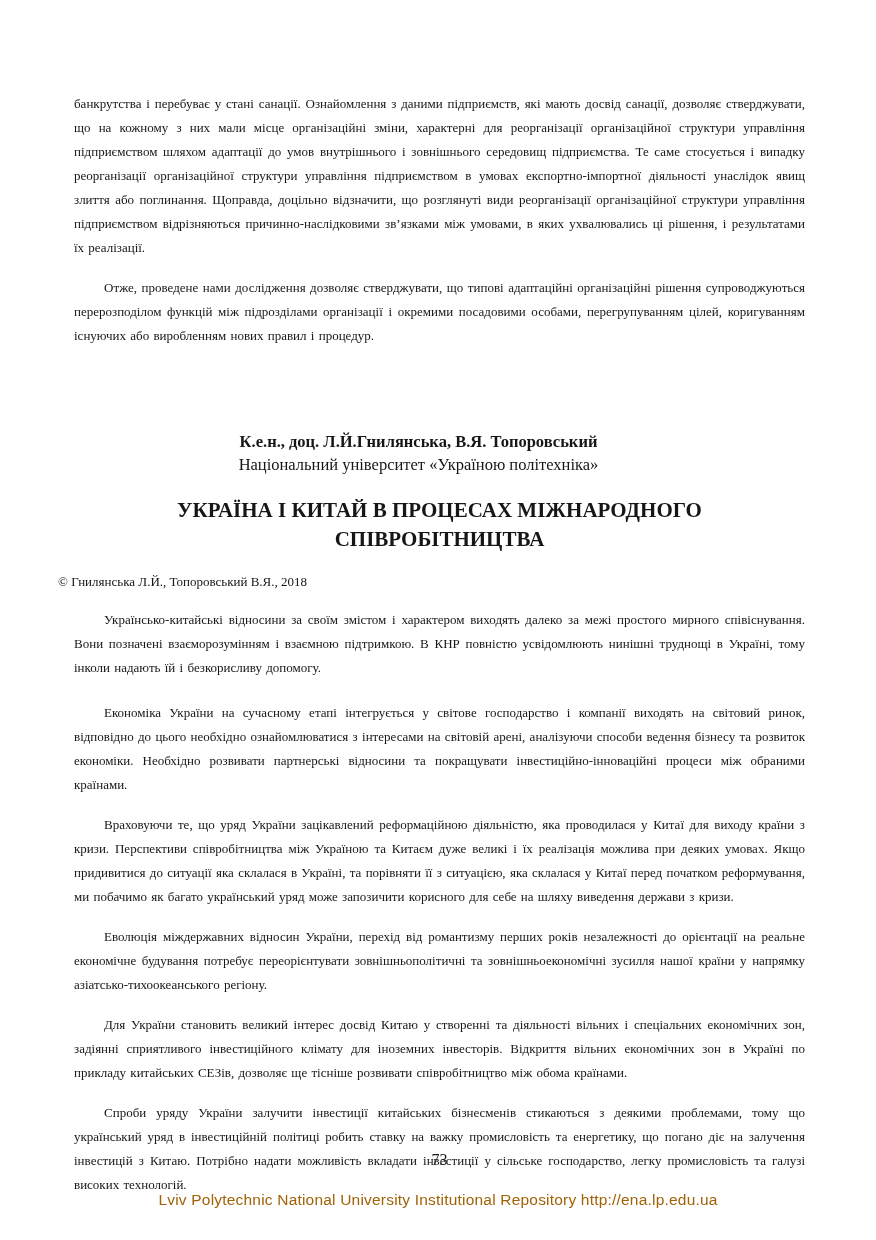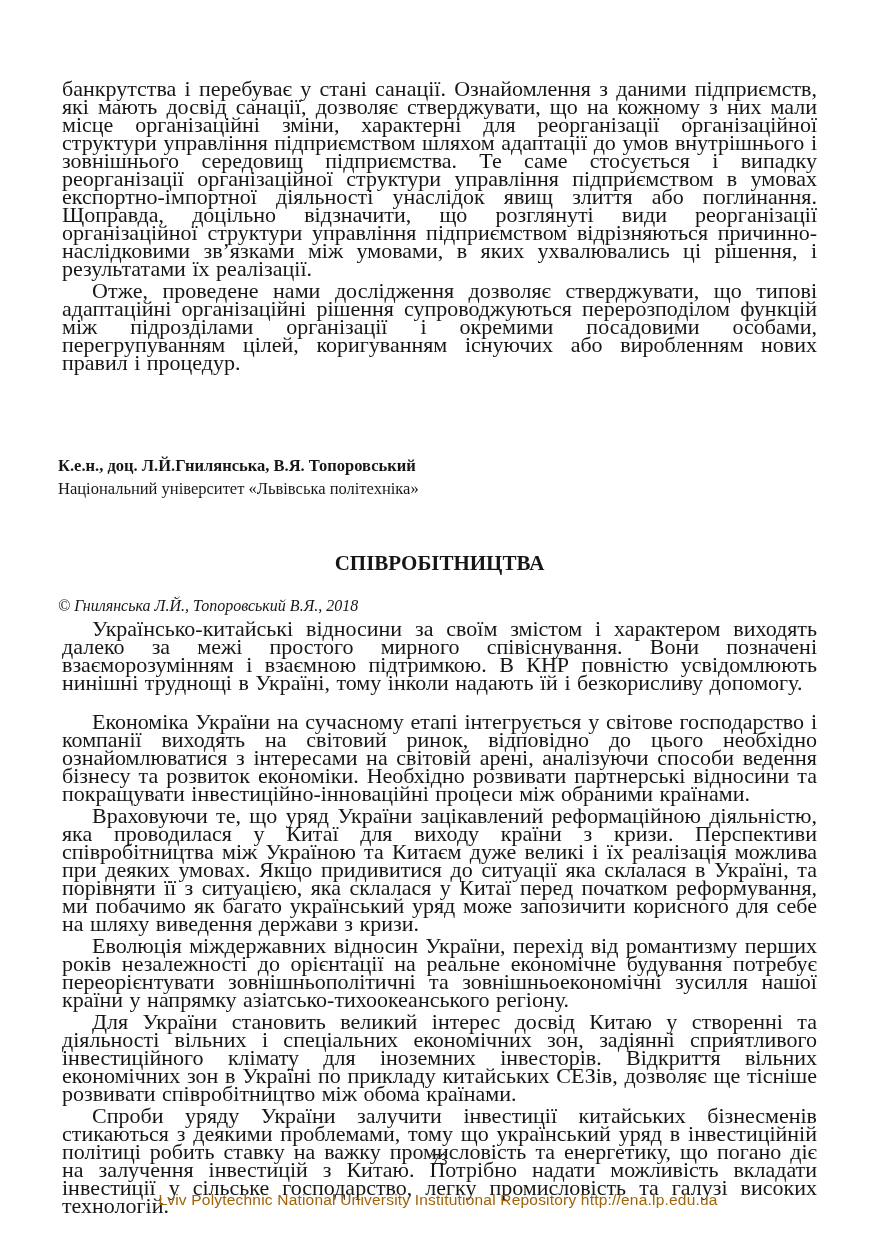--- a/index.html
+++ b/index.html
@@ -10,49 +10,48 @@
     font-family: "Liberation Serif", "DejaVu Serif", serif;
     color: #161616;
     overflow: hidden;
   }
   .page { position: absolute; inset: 0; background: #ffffff; }
   .content {
     position: absolute;
     left: 58px; right: 55px; top: 0;
   }
   .body-par {
-    margin: 4px;
+    margin: 16px;
     text-align: justify;
-    font-size: 22px;
-    line-height: 18px;
+    font-size: 13px;
+    line-height: 24px;
     text-indent: 30px;
     word-spacing: 1px;
   }
   .body-par.no-indent { text-indent: 0; }
   .first-block { padding-top: 76px; }
   .author-block {
     margin-top: 82px;
-    text-align: left;
+    text-align: center;
     padding-right: 42px;
     font-size: 16.5px;
     line-height: 23px;
   }
   .authors { font-weight: bold; }
   .affiliation { font-weight: normal; }
   .article-title {
     margin: 20px 0 0 0;
     text-align: center;
     font-size: 21px;
     line-height: 29px;
     font-weight: bold;
   }
   .copyright {
     margin: 17px 0 0 0;
-    font-style: italic;
-    font-size: 16px;
+    font-size: 13px;
     line-height: 21px;
   }
   .body-start { margin-top: 21px; }
   .page-number {
     position: absolute;
     top: 1150px; left: 58px; right: 55px;
     text-align: center;
     font-size: 16px;
     line-height: 20px;
     color: #1c1c1c;
@@ -73,25 +72,25 @@
 
 <div class="page">
   <div class="content">
 
     <p class="body-par no-indent first-block">банкрутства і перебуває у стані санації. Ознайомлення з даними підприємств, які мають досвід санації, дозволяє стверджувати, що на кожному з них мали місце організаційні зміни, характерні для реорганізації організаційної структури управління підприємством шляхом адаптації до умов внутрішнього і зовнішнього середовищ підприємства. Те саме стосується і випадку реорганізації організаційної структури управління підприємством в умовах експортно-імпортної діяльності унаслідок явищ злиття або поглинання. Щоправда, доцільно відзначити, що розглянуті види реорганізації організаційної структури управління підприємством відрізняються причинно-наслідковими зв’язками між умовами, в яких ухвалювались ці рішення, і результатами їх реалізації.</p>
 
     <p class="body-par">Отже, проведене нами дослідження дозволяє стверджувати, що типові адаптаційні організаційні рішення супроводжуються перерозподілом функцій між підрозділами організації і окремими посадовими особами, перегрупуванням цілей, коригуванням існуючих або виробленням нових правил і процедур.</p>
 
     <div class="author-block">
       <div class="authors">К.е.н., доц. Л.Й.Гнилянська, В.Я. Топоровський</div>
-      <div class="affiliation">Національний університет «Львівська політехніка»</div>
+      <div class="affiliation">Національний університет «Україною політехніка»</div>
     </div>
 
     <h1 class="article-title">
-      <br>
+      <span>УКРАЇНА І КИТАЙ В ПРОЦЕСАХ МІЖНАРОДНОГО</span><br>
       <span>СПІВРОБІТНИЦТВА</span>
     </h1>
 
     <p class="copyright">© Гнилянська Л.Й., Топоровський В.Я., 2018</p>
 
     <p class="body-par">Українсько-китайські відносини за своїм змістом і характером виходять далеко за межі простого мирного співіснування. Вони позначені взаєморозумінням і взаємною підтримкою. В КНР повністю усвідомлюють нинішні труднощі в Україні, тому інколи надають їй і безкорисливу допомогу.</p>
 
     <p class="body-par body-start">Економіка України на сучасному етапі інтегрується у світове господарство і компанії виходять на світовий ринок, відповідно до цього необхідно ознайомлюватися з інтересами на світовій арені, аналізуючи способи ведення бізнесу та розвиток економіки. Необхідно розвивати партнерські відносини та покращувати інвестиційно-інноваційні процеси між обраними країнами.</p>
 
     <p class="body-par">Враховуючи те, що уряд України зацікавлений реформаційною діяльністю, яка проводилася у Китаї для виходу країни з кризи. Перспективи співробітництва між Україною та Китаєм дуже великі і їх реалізація можлива при деяких умовах. Якщо придивитися до ситуації яка склалася в Україні, та порівняти її з ситуацією, яка склалася у Китаї перед початком реформування, ми побачимо як багато український уряд може запозичити корисного для себе на шляху виведення держави з кризи.</p>

